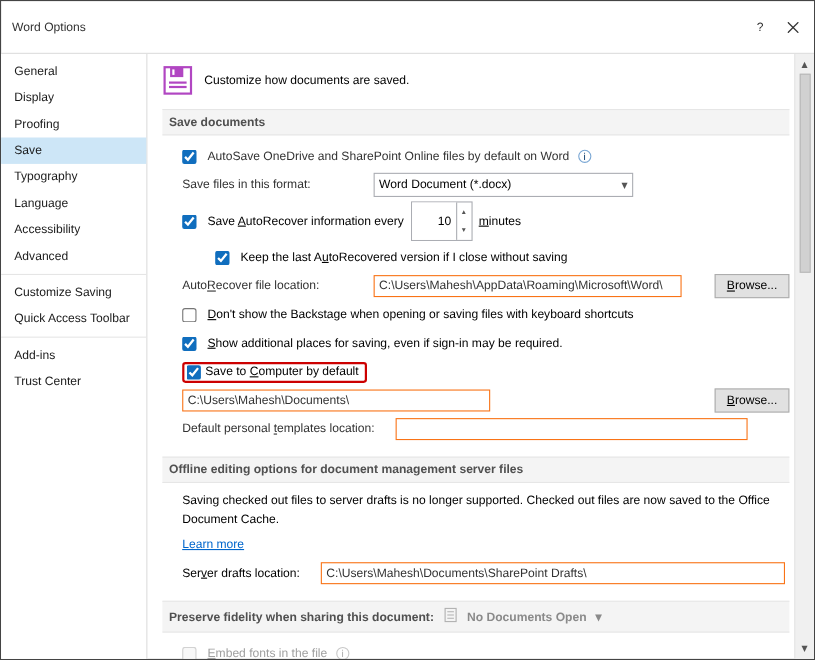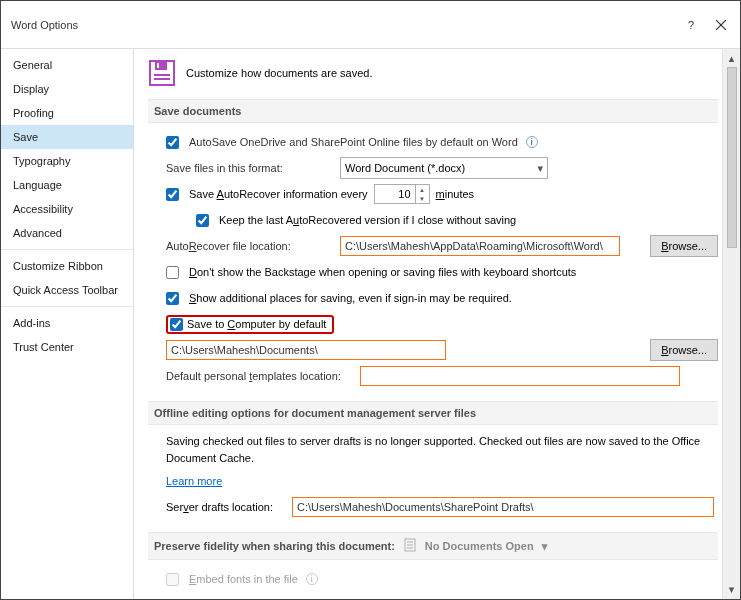--- a/index.html
+++ b/index.html
@@ -23,21 +23,21 @@
   .row { display: flex; align-items: center; gap: 6px; margin: 4px 0; padding-left: 0; min-height: 22px; }
   .row.ind1 { padding-left: 18px; }
   .row.ind2 { padding-left: 48px; }
   .row label, .row span.lbl { color: #333; }
   .row.disabled, .row.disabled * { color: #a0a0a0; }
   input[type=checkbox] { width: 13px; height: 13px; margin: 0 4px 0 0; accent-color: #106ebe; }
   input[type=checkbox].dis { accent-color: #c0c0c0; }
   .textfield { border: 1px solid #f97316; height: 20px; padding: 1px 4px; color: #333; background: #fff; }
   .selectbox { border: 1px solid #abadb3; height: 22px; display: flex; align-items: center; justify-content: space-between; padding: 0 4px; background:#fff; }
   .selectbox .arrow { color: #555; }
-  .spin { display:inline-flex; align-items:stretch; border:1px solid #abadb3; height:20px; }
+  .spin { display:inline-flex; align-items:stretch; border:1px solid #abadb3; height:36px; }
   .spin input { border:none; width:40px; text-align:right; padding:0 4px; }
   .spin .spinbtns { display:flex; flex-direction:column; width:14px; border-left:1px solid #abadb3; }
   .spin .sb { flex:1; display:flex; align-items:center; justify-content:center; font-size:6px; color:#555; }
   .btn { border: 1px solid #adadad; background: #e1e1e1; padding: 2px 10px; height: 22px; display:inline-flex; align-items:center; cursor:default; }
   .info-icon { color:#036; display:inline-flex; align-items:center; justify-content:center; width:12px; height:12px; font-size:9px; border:1px solid #7aa7d4; border-radius:6px; margin-left:2px; }
   .highlight { border: 2px solid #c00; border-radius: 3px; display:inline-flex; align-items:center; padding: 1px 6px 1px 2px; }
   .link { color: #0066cc; text-decoration: underline; cursor:pointer; }
   .footer { height: 40px; border-top: 1px solid #ddd; display:flex; justify-content:flex-end; align-items:center; gap:10px; padding: 0 16px; }
   .footer .btn { width: 74px; justify-content:center; }
   .footer .btn.primary { border: 2px solid #1a3a6e; background:#fff; }
@@ -68,21 +68,21 @@
     <div class="sidebar">
       <div class="item">General</div>
       <div class="item">Display</div>
       <div class="item">Proofing</div>
       <div class="item sel">Save</div>
       <div class="item">Typography</div>
       <div class="item">Language</div>
       <div class="item">Accessibility</div>
       <div class="item">Advanced</div>
       <div class="sep"></div>
-      <div class="item">Customize Ribbon</div>
+      <div class="item">Customize Saving</div>
       <div class="item">Quick Access Toolbar</div>
       <div class="sep"></div>
       <div class="item">Add-ins</div>
       <div class="item">Trust Center</div>
     </div>
 
     <div class="content-wrap">
       <div class="content">
 
         <div class="intro">
@@ -101,21 +101,21 @@
         <div class="section-header">Save documents</div>
 
         <div class="row ind1">
           <input type="checkbox" checked="" style="">
           <label>AutoSave OneDrive and SharePoint Online files by default on Word</label>
           <span class="info-icon">i</span>
         </div>
 
         <div class="row ind1">
           <span class="lblcol">Save files in this format:</span>
-          <div class="selectbox" style="width:208px">
+          <div class="selectbox" style="width:236px">
             <span>Word Document (*.docx)</span>
             <span class="arrow">▾</span>
           </div>
         </div>
 
         <div class="row ind1">
           <input type="checkbox" checked="" style="">
           <span>Save <span class="u">A</span>utoRecover information every</span>
           <div class="spin">
             <input type="text" value="10" style="">

